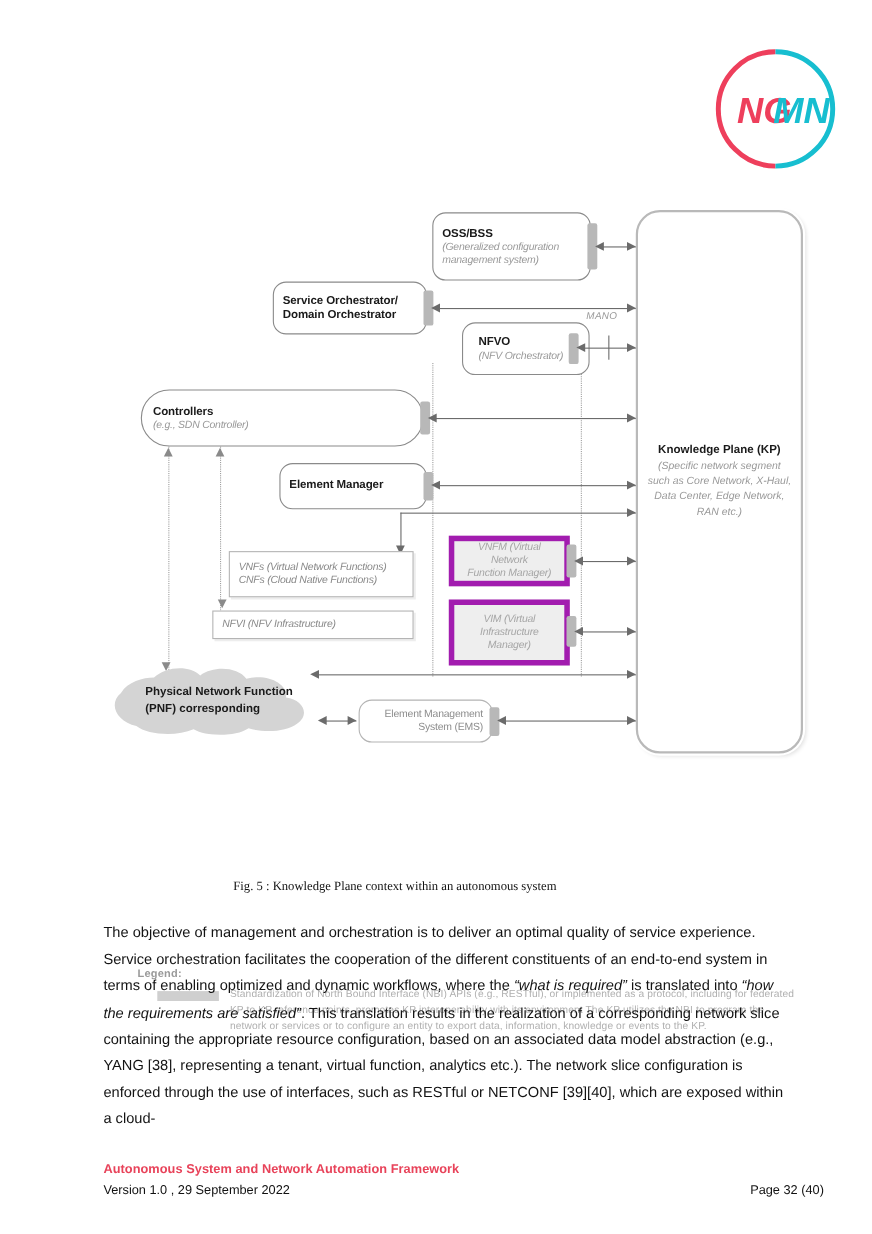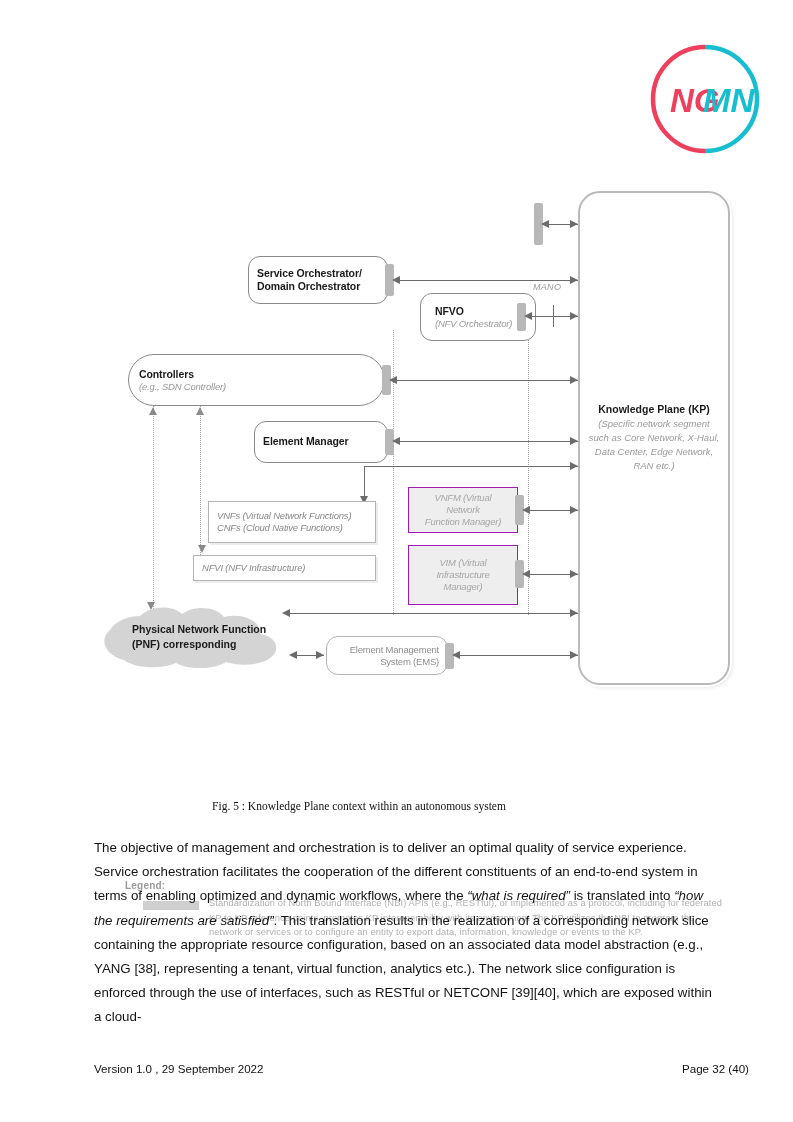--- a/index.html
+++ b/index.html
@@ -17,21 +17,21 @@
     position:absolute;box-sizing:border-box;
     background:#ffffff;border:1.3px solid #8a8a8a;
     display:flex;flex-direction:column;justify-content:center;
     font-size:10px;line-height:1.25;
   }
   .node .t1{font-weight:bold;color:#1a1a1a;font-size:10.5px;letter-spacing:-0.1px;}
   .node .t2{font-style:italic;color:#9a9a9a;font-size:9.5px;letter-spacing:-0.2px;}
   .pill{border-radius:12px;padding:4px 8px;}
   .pill-round{border-radius:26px;padding:4px 10px;}
   .rect{border-radius:0;border:1px solid #b4b4b4;padding:4px 8px;}
-  .gray{background:#eeeeee;border:1px solid #a21caf;}
+  .gray{background:#eeeeee;border:5px solid #a21caf;}
   .gray .t2{color:#a6a6a6;text-align:center;}
   
   #kp{
     position:absolute;left:578px;top:6px;width:148px;height:490px;
     border:2px solid #b9b9b9;border-radius:22px;background:#fff;
     box-shadow:0 0 0 2px #ffffff, 2px 2px 4px rgba(0,0,0,0.13);
     display:flex;align-items:center;justify-content:center;
   }
   #kp .inner{width:132px;text-align:center;}
   #kp .t1{font-weight:bold;font-size:10.5px;color:#1a1a1a;display:block;margin-bottom:2px;}
@@ -95,20 +95,24 @@
       <span class="t1">Knowledge Plane (KP)</span>
       <span class="t2">(Specific network segment such as Core Network, X-Haul, Data Center, Edge Network, RAN etc.)</span>
     </div>
   </div>
 
   <div class="dotted" style="left:153px;top:210px;height:240px;"></div>
   <div class="dotted" style="left:200px;top:210px;height:180px;"></div>
   <div class="dotted" style="left:393px;top:145px;height:285px;"></div>
   <div class="dotted" style="left:528px;top:145px;height:285px;"></div>
 
+  <div class="node pill" id="n-oss" style="left:393px;top:8px;width:144px;height:62px;">
+    <span class="t1">OSS/BSS</span>
+    <span class="t2">(Generalized configuration management system)</span>
+  </div>
   <div class="tab" style="left:534px;top:18px;height:42px;"></div>
   <div class="hline" style="left:546px;top:39px;width:32px;"></div>
   <div class="ah ah-l" style="left:541px;top:35px;"></div>
   <div class="ah ah-r" style="left:570px;top:35px;"></div>
 
   <div class="node pill" id="n-so" style="left:248px;top:71px;width:140px;height:48px;justify-content:center;">
     <span class="t1">Service Orchestrator/</span>
     <span class="t1">Domain Orchestrator</span>
   </div>
   <div class="tab" style="left:385px;top:79px;height:32px;"></div>
@@ -215,17 +219,18 @@
   </div>
 </div>
 
 <div id="caption">Fig. 5  : Knowledge Plane context within an autonomous system</div>
 
 <div id="body-text">
   <span>The objective of management and orchestration is to deliver an optimal quality of service experience. Service orchestration facilitates the cooperation of the different constituents of an end-to-end system in terms of enabling optimized and dynamic workflows, where the </span><i>“what is required”</i><span> is translated into </span><i>“how the requirements are satisfied”</i><span>. This translation results in the realization of a corresponding network slice containing the appropriate resource configuration, based on an associated data model abstraction (e.g., YANG [38], representing a tenant, virtual function, analytics etc.). The network slice configuration is enforced through the use of interfaces, such as RESTful or NETCONF [39][40], which are exposed within a cloud-</span>
 </div>
 
 <div id="footer">
+  <div class="f1">Autonomous System and Network Automation Framework</div>
   <div class="f2">
     <span>Version 1.0 , 29 September 2022</span>
     <span>Page 32 (40)</span>
   </div>
 </div>
 
 </body></html>

